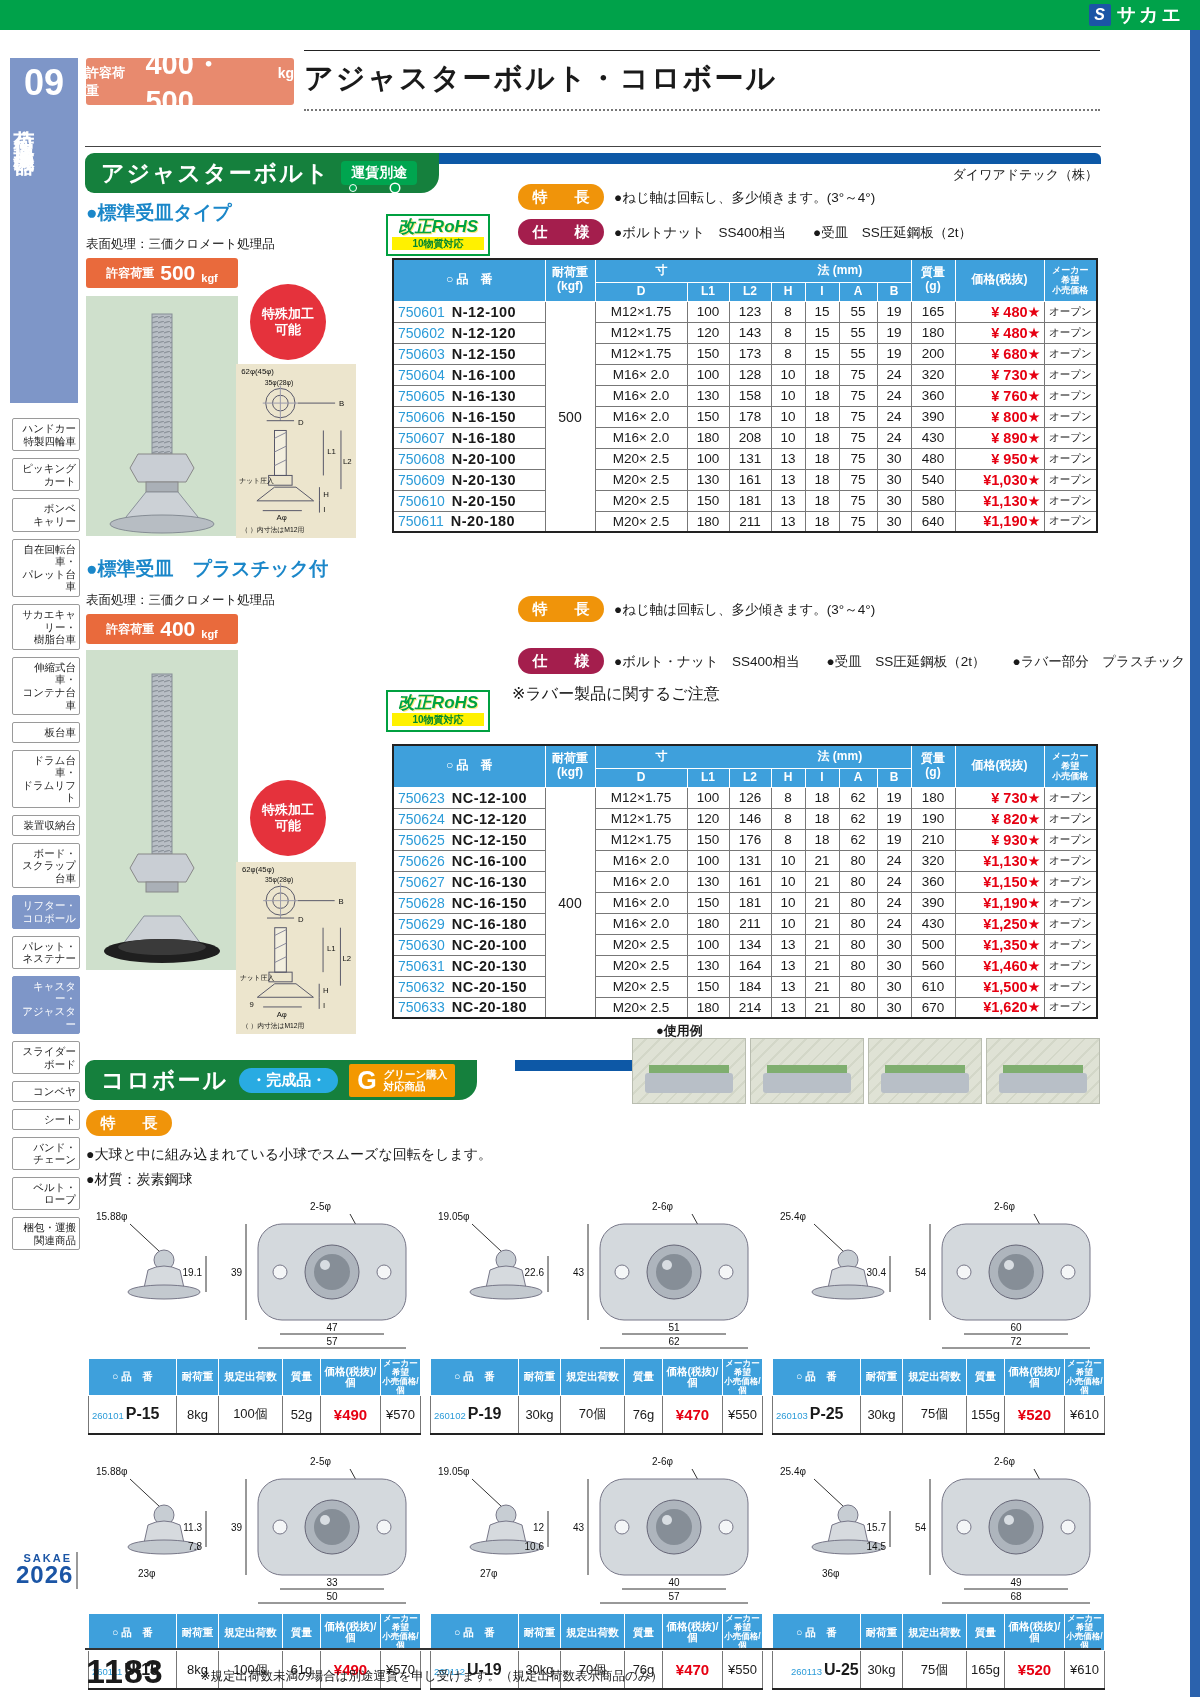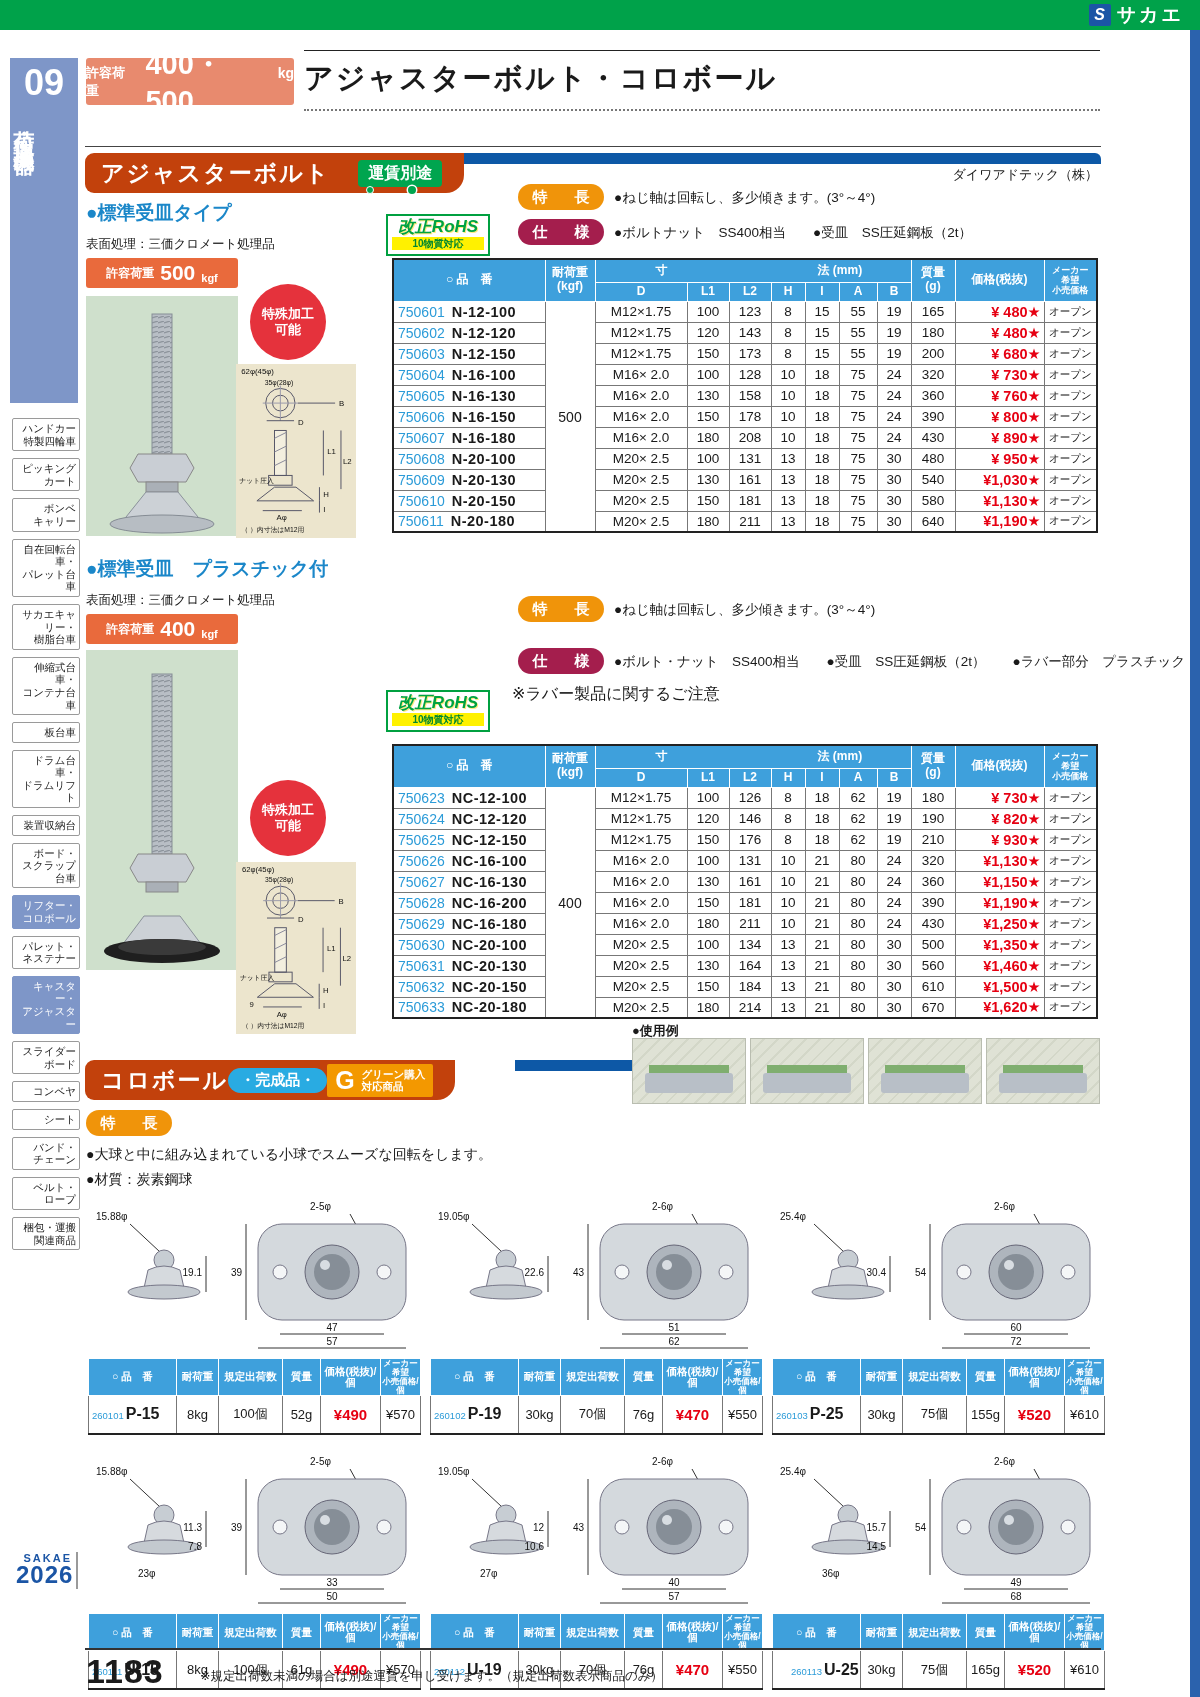--- a/index.html
+++ b/index.html
@@ -30,23 +30,23 @@
   .loadbadge { left:86px; top:58px; width:208px; height:47px; background:#e88a6e; border-radius:3px; color:#fff; display:flex; align-items:center; justify-content:center; gap:8px; }
   .loadbadge .lbl { font-size:13px; font-weight:bold; }
   .loadbadge .val { font-size:29px; font-weight:bold; }
   .loadbadge .unit { font-size:14px; font-weight:bold; align-self:flex-end; padding-bottom:24px;}
   .pagetitle { left:304px; top:50px; width:796px; border-top:1.5px solid #222; padding-top:8px; font-size:29px; font-weight:bold; letter-spacing:2px; border-bottom:2px dotted #777; padding-bottom:10px; }
   .hr1 { left:85px; top:146px; width:1016px; border-top:1.5px solid #444; }
 
   
   .sechead { height:42px; }
   .sechead .strip { position:absolute; top:0; height:11px; background:#0d58a6; border-radius:0 6px 0 0; }
-  .sechead .label { position:absolute; left:0; top:0; height:40px; background:#c2410c; border-radius:9px 0 18px 9px; display:flex; align-items:center; padding:0 22px 0 16px; gap:0; }
+  .sechead .label { position:absolute; left:0; top:0; height:40px; background:#15803d; border-radius:9px 0 18px 9px; display:flex; align-items:center; padding:0 22px 0 16px; gap:11px; }
   .sechead .ttl { color:#fff; font-size:23px; font-weight:bold; letter-spacing:2px; }
-  .freight { background:#00a54f; color:#fff; font-size:16px; font-weight:bold; padding:3px 10px; border-radius:4px; position:relative;margin-left:28px; }
+  .freight { background:#00a54f; color:#fff; font-size:14px; font-weight:bold; padding:3px 10px; border-radius:4px; position:relative; }
   .freight:after { content:""; position:absolute; left:8px; bottom:-7px; width:6px; height:6px; border-radius:50%; background:#00a54f; border:1.5px solid #fff; box-shadow:42px 0 0 #00a54f, 42px 0 0 1.5px #fff; }
   .pill-done { background:#29abe2; color:#fff; font-size:15px; font-weight:bold; padding:3px 12px; border-radius:16px; }
   .gbadge { background:#f39800; display:flex; align-items:center; padding:2px 8px; gap:7px; border-radius:2px; }
   .gbadge .g { color:#fff; font-size:25px; font-weight:bold; }
   .gbadge .gt { color:#fff; font-size:10.5px; font-weight:bold; line-height:1.15; white-space:pre-line; }
   .maker { left:796px; top:166px; width:302px; text-align:right; font-size:13px; }
 
   .subtitle { color:#1b87c9; font-size:19px; font-weight:bold; }
   .surface { font-size:12.5px; }
   .kgfbadge { width:152px; height:30px; background:#e96a3c; border-radius:3px; color:#fff; display:flex; align-items:center; justify-content:center; gap:6px; }
@@ -662,21 +662,21 @@
           <td>10</td>
           <td>21</td>
           <td>80</td>
           <td>24</td>
           <td>360</td>
           <td class="c-price">¥1,150★</td>
           <td class="c-msrp">オープン</td>
         </tr>
 
         <tr>
-          <td class="c-code"><span class="code">750628</span><span class="pname">NC-16-200</span></td>
+          <td class="c-code"><span class="code">750628</span><span class="pname">NC-16-150</span></td>
           <td class="c-load">400</td>
           <td>M16× 2.0</td>
           <td>150</td>
           <td>181</td>
           <td>10</td>
           <td>21</td>
           <td>80</td>
           <td>24</td>
           <td>390</td>
           <td class="c-price">¥1,190★</td>
@@ -767,21 +767,21 @@
       <span class="ttl">コロボール</span>
       <span class="pill-done">・完成品・</span>
       <span class="gbadge">
         <span class="g">G</span>
         <span class="gt">グリーン購入
 対応商品</span>
       </span>
     </div>
   </div>
 
-  <div class="abs usagelabel" style="left:632px; top:1022px;">●使用例</div>
+  <div class="abs usagelabel" style="left:656px; top:1022px;">●使用例</div>
   <div class="abs usagerow" style="left:632px; top:1038px;">
     <div class="uphoto"></div>
     <div class="uphoto"></div>
     <div class="uphoto"></div>
     <div class="uphoto"></div>
   </div>
 
   <div class="abs fbadge orange" style="left:86px; top:1110px;">特　長</div>
   <div class="abs" style="left:86px; top:1142px; font-size:14px; line-height:25px;">
     <div>●大球と中に組み込まれている小球でスムーズな回転をします。</div>

